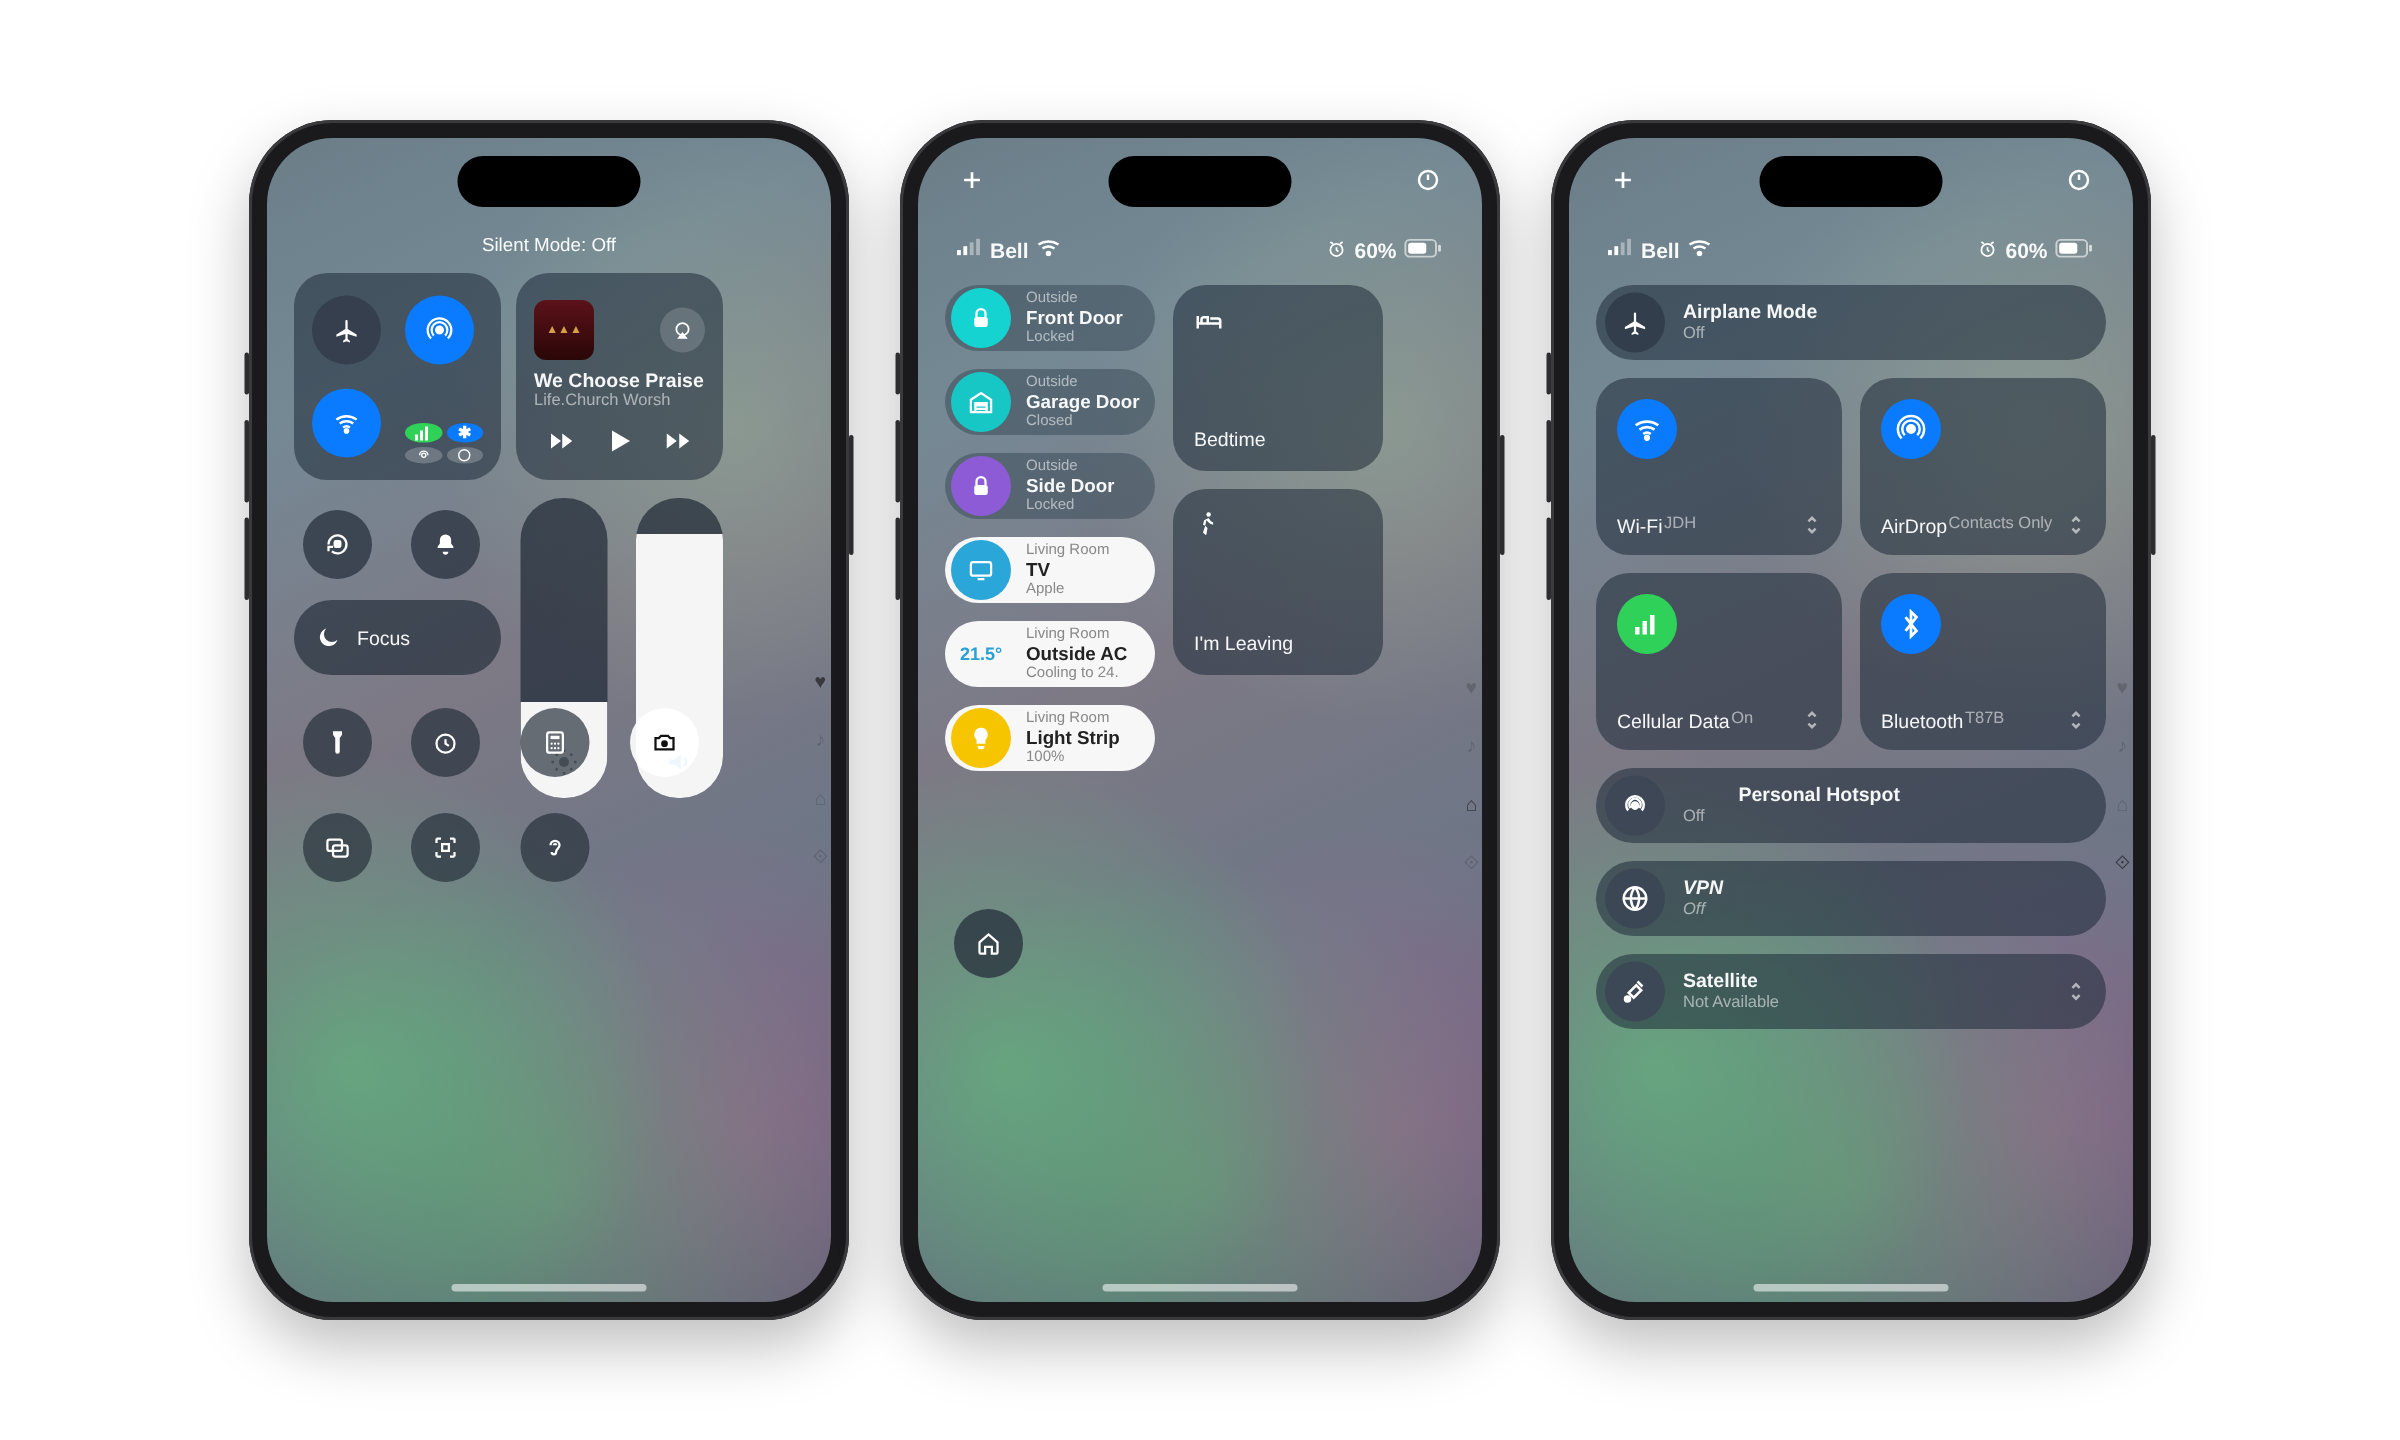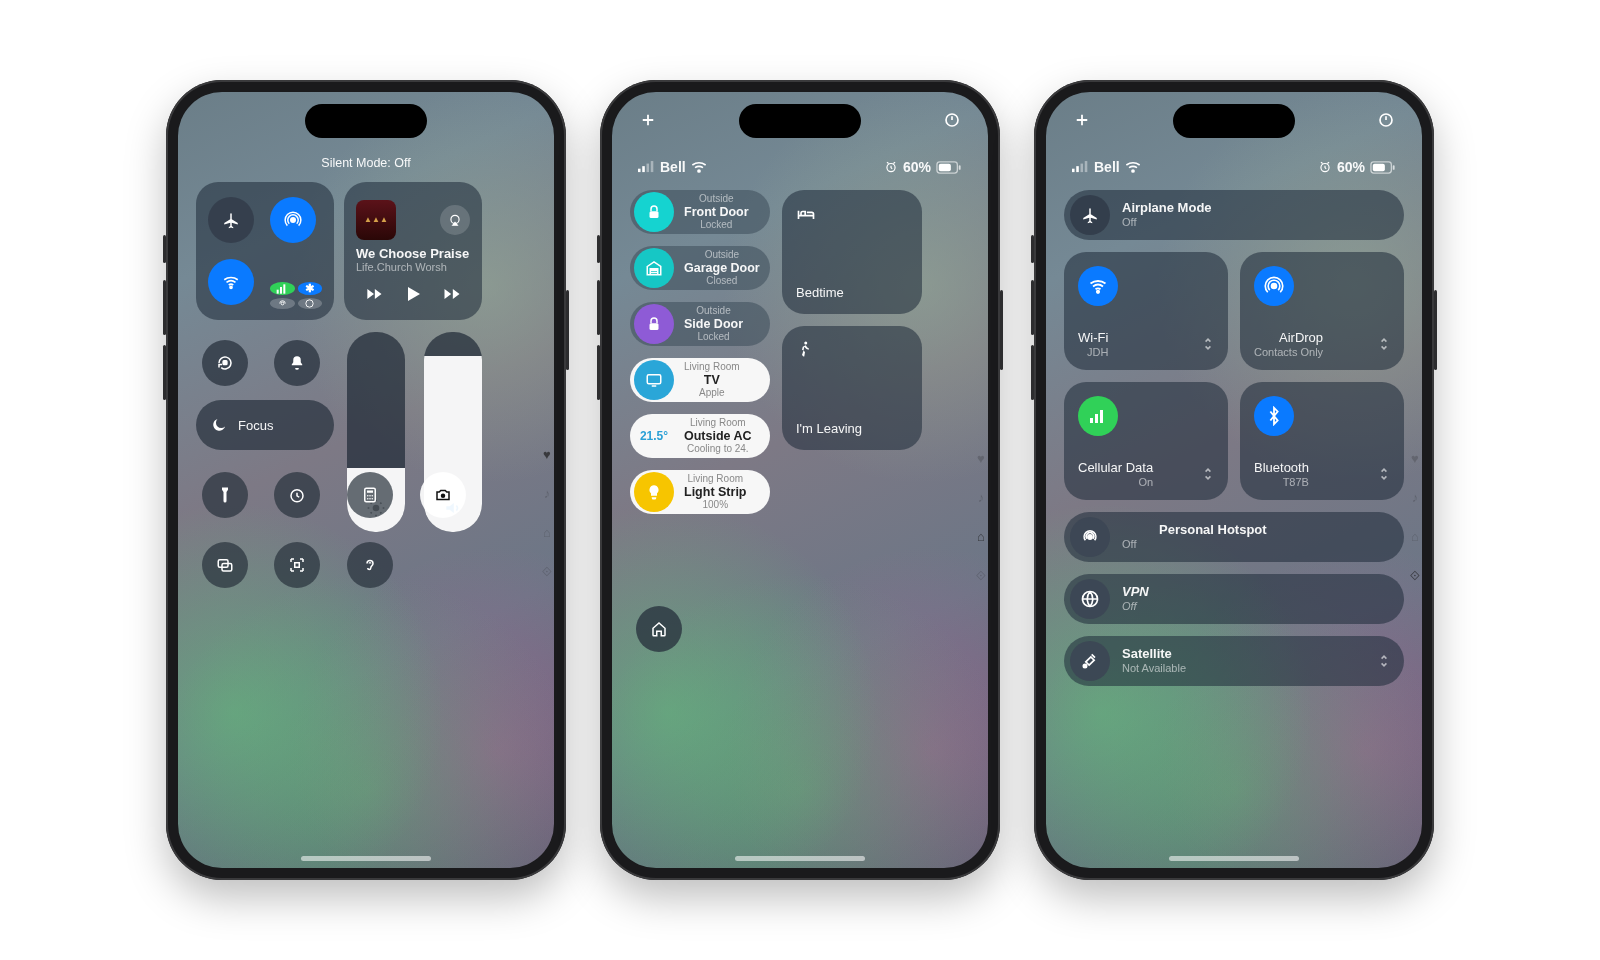--- a/index.html
+++ b/index.html
@@ -64,46 +64,46 @@
 }
 .home-bar{
   position:absolute;
   bottom:7px;left:50%;transform:translateX(-50%);
   width:130px;height:5px;
   background:rgba(255,255,255,0.55);
   border-radius:3px;
 }
 .glass{backdrop-filter:blur(18px);-webkit-backdrop-filter:blur(18px);}
 .status-bar{position:absolute;top:16px;left:0;right:0;height:30px;display:flex;justify-content:space-between;align-items:center;padding:0 26px;font-size:14px;font-weight:600;z-index:4;}
-.status-left,.status-right{display:flex;align-items:center;gap:5px;}
+.status-left,.status-right{display:flex;gap:5px;}
 .top-icons{position:absolute;top:18px;left:0;right:0;display:flex;justify-content:space-between;padding:0 26px;z-index:4;}
 .top-icn{width:20px;height:20px;display:flex;align-items:center;justify-content:center;color:rgba(255,255,255,0.9);}
 
 .cc{position:absolute;inset:54px 18px 24px 18px;}
 
 .pager{position:absolute;right:-16px;top:50%;transform:translateY(-50%);display:flex;flex-direction:column;gap:24px;align-items:center;color:rgba(30,30,30,0.4);}
 .pager svg,.pager span{opacity:0.55;}
 .pager .active{opacity:1;color:rgba(30,30,30,0.7);}
 
 .tile{position:absolute;border-radius:22px;background:var(--tile-dark);display:flex;align-items:center;justify-content:center;}
 .circle{width:46px;height:46px;border-radius:50%;background:rgba(40,50,60,0.7);display:flex;align-items:center;justify-content:center;flex:0 0 auto;}
 .circle.on{background:var(--blue);}
 .circle.sm{width:40px;height:40px;}
 .label{font-size:13px;color:var(--txt);}
 .sub{font-size:11px;color:var(--txt-dim);}
 svg{display:block;}
 .row-pill{height:44px;border-radius:22px;background:var(--tile);display:flex;align-items:center;padding:0 8px 0 4px;gap:10px;}
-.row-pill .txts{display:flex;flex-direction:column;line-height:1.15;min-width:0;align-items:center;}
+.row-pill .txts{display:flex;flex-direction:column;line-height:1.15;min-width:0;}
 .row-pill .ttl{font-size:12.5px;font-weight:600;white-space:nowrap;overflow:hidden;text-overflow:ellipsis;}
 .row-pill .mini{font-size:10px;color:var(--txt-dim);}
 .white-pill{background:var(--pill-white);color:#222;}
 .white-pill .sub,.white-pill .mini{color:#888;}
 .conn-tile{flex-direction:column;align-items:flex-start;justify-content:space-between;padding:14px 14px 12px 14px;}
 .conn-tile .hdr{display:flex;align-items:center;justify-content:space-between;width:100%;}
-.conn-tile .ftxt{display:flex;flex-direction:column;gap:1px;align-items:flex-end;}
+.conn-tile .ftxt{display:flex;gap:1px;}
 
 .slider{position:absolute;width:58px;height:200px;border-radius:28px;background:rgba(30,40,52,0.7);overflow:hidden;}
 .slider .fill{position:absolute;bottom:0;left:0;right:0;background:rgba(255,255,255,0.95);}
 .slider .icn{position:absolute;bottom:14px;left:50%;transform:translateX(-50%);}
 
 .i{width:18px;height:18px;}
 </style>
 </head>
 <body>
 

